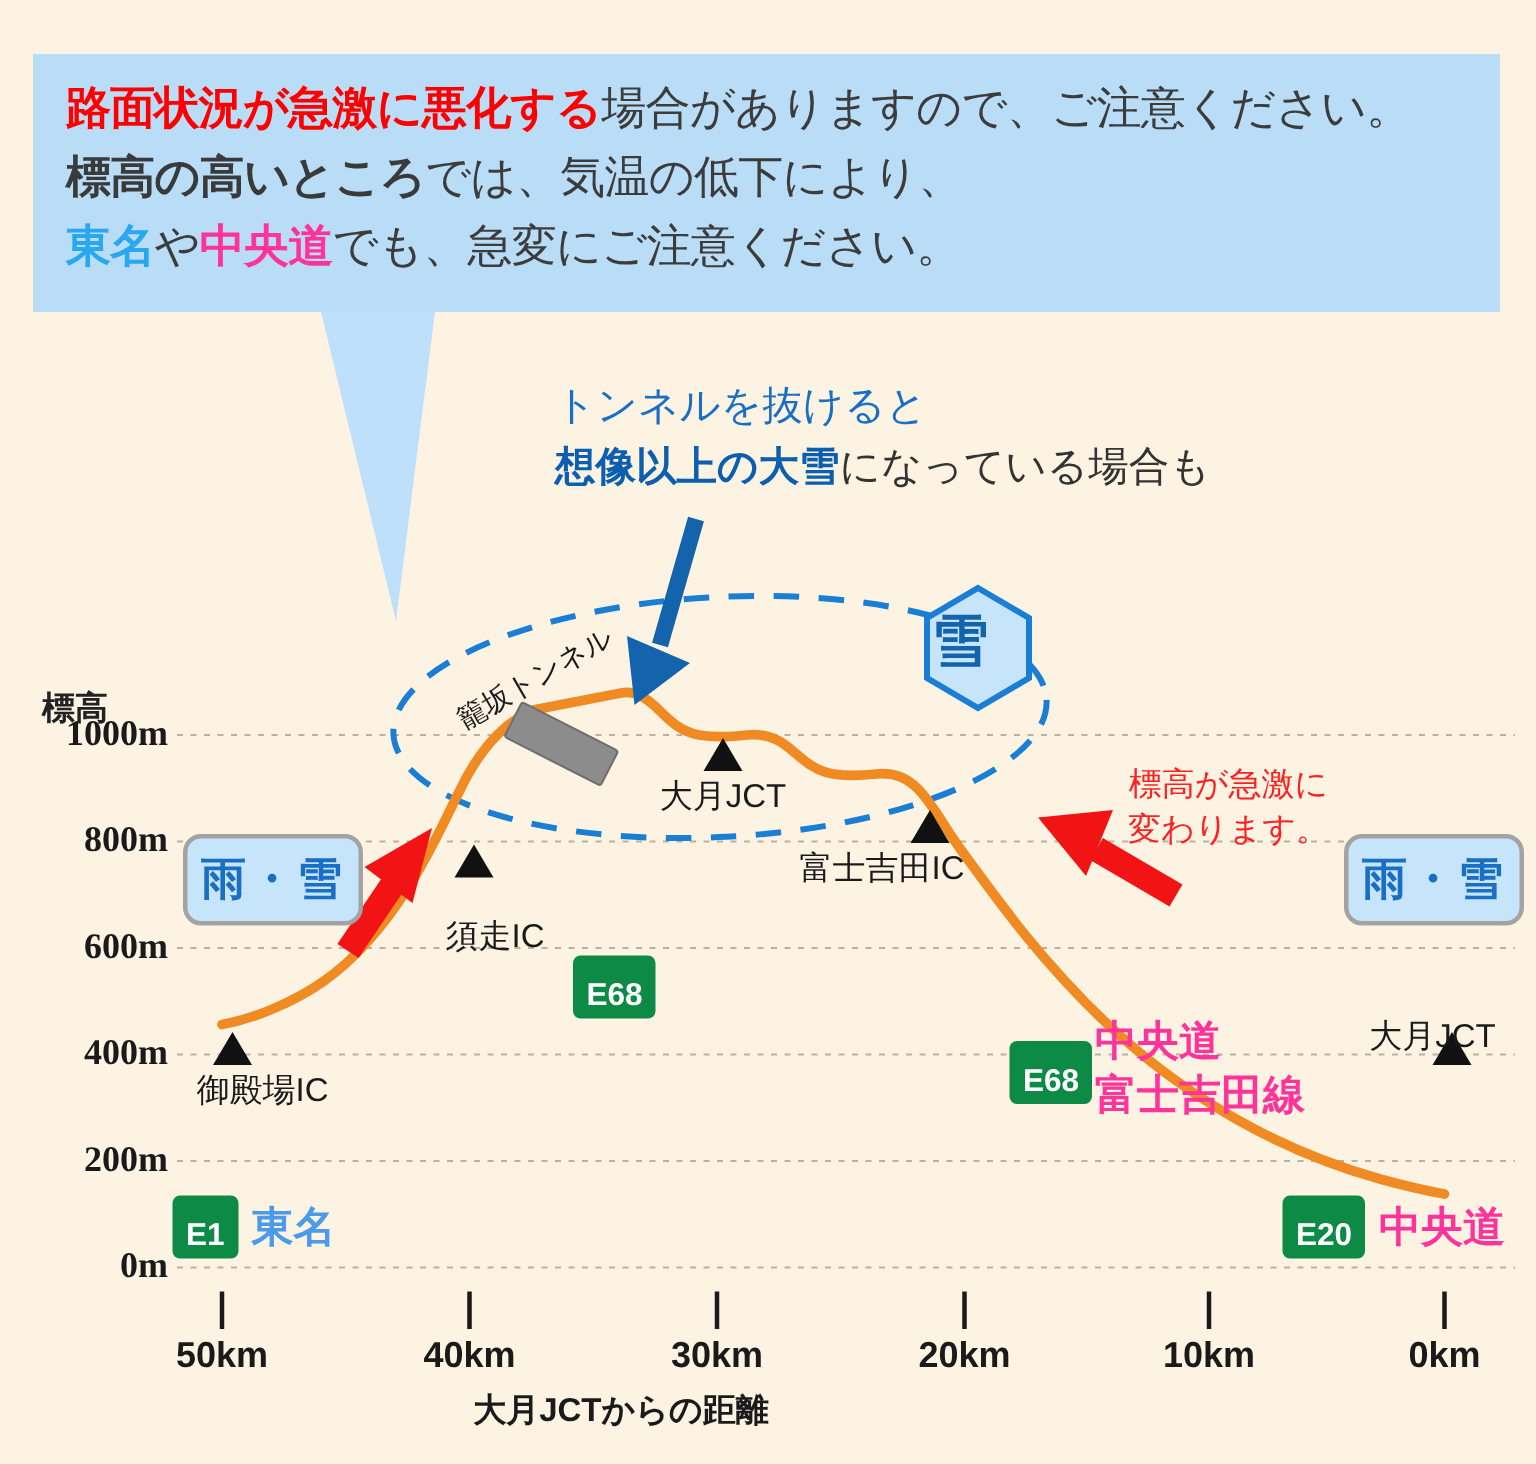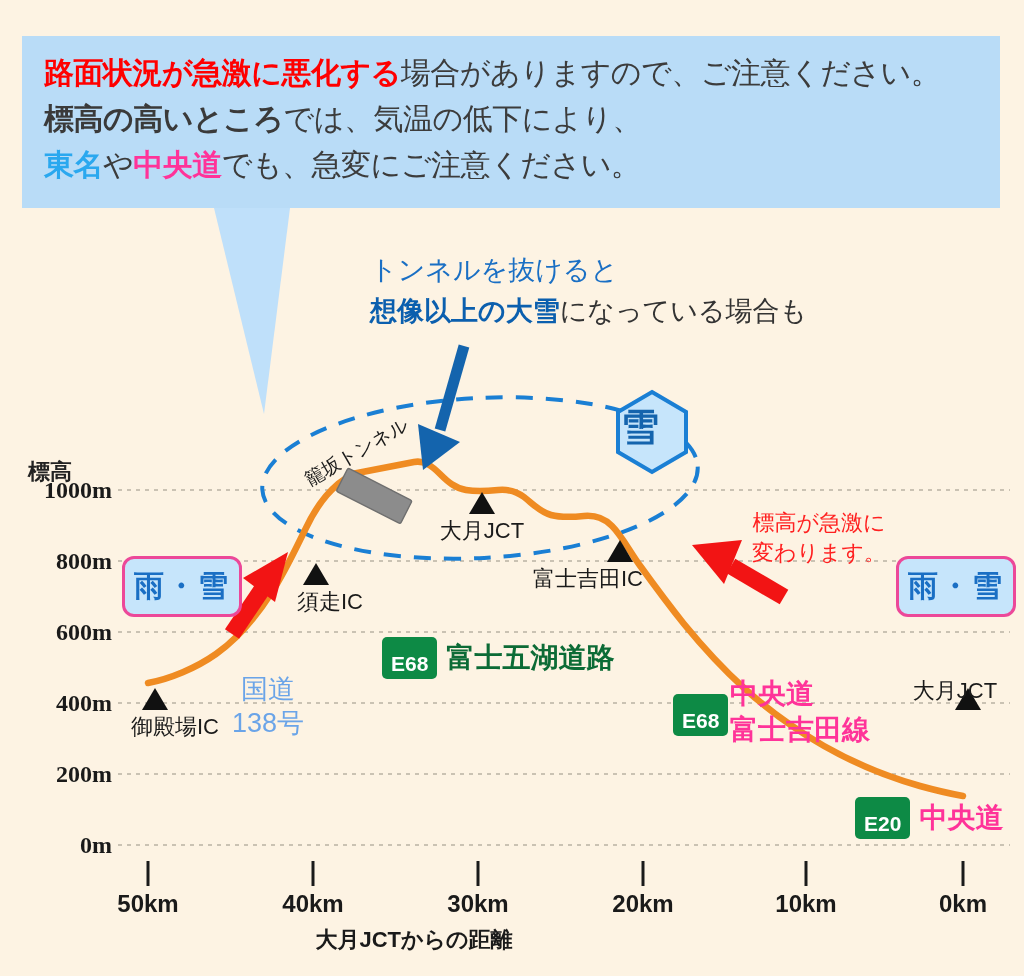--- a/index.html
+++ b/index.html
@@ -59,21 +59,21 @@
 
   
   .ic-label{
     position:absolute;font-size:22px;color:#1a1a1a;
     white-space:nowrap;transform:translateX(-50%);
   }
 
   
   .wbox{
     position:absolute;
-    border:3px solid #ec4899;border-radius:12px;
+    border:3px solid #a3a3a3;border-radius:12px;
     background:#c6e5fb;
     color:#1a6fc4;font-size:30px;font-weight:bold;
     display:flex;align-items:center;justify-content:center;
     letter-spacing:2px;
   }
 
   
   .badge-row{position:absolute;display:flex;align-items:center;white-space:nowrap;}
   .rt{
     display:inline-block;background:#0d8a45;color:#fff;
@@ -233,50 +233,49 @@
 
   <div class="xtick" style="left:100px;top:890px">50km</div>
   <div class="xtick" style="left:265px;top:890px">40km</div>
   <div class="xtick" style="left:430px;top:890px">30km</div>
   <div class="xtick" style="left:595px;top:890px">20km</div>
   <div class="xtick" style="left:758px;top:890px">10km</div>
   <div class="xtick" style="left:915px;top:890px">0km</div>
   <div class="xaxis-title">大月JCTからの距離</div>
 
   <div class="ic-label" style="left:175px;top:712px">御殿場IC</div>
-  <div class="ic-label" style="left:330px;top:587px">須走IC</div>
+  <div class="ic-label" style="left:330px;top:609px">須走IC</div>
   <div class="ic-label" style="left:482px;top:516px">大月JCT</div>
   <div class="ic-label" style="left:588px;top:564px">富士吉田IC</div>
   <div class="ic-label" style="left:955px;top:676px">大月JCT</div>
 
   <div class="wbox" style="left:122px;top:556px;width:114px;height:55px">雨・雪</div>
   <div class="wbox" style="left:896px;top:556px;width:114px;height:55px">雨・雪</div>
 
   <div class="warn-note">
     <div>標高が急激に</div>
     <div>変わります。</div>
   </div>
 
   <div class="badge-row" style="left:382px;top:637px">
     <span class="rt">E68</span>
-    <span class="rt-name nm-green">富士五湖道路</span>
-  </div>
-
+  </div>
+
+  <div class="badge-row" style="left:115px;top:797px">
+    <span class="rt">E1</span>
+    <span class="rt-name nm-blue">東名</span>
+  </div>
 
   <div class="badge-row" style="left:855px;top:797px">
     <span class="rt">E20</span>
     <span class="rt-name nm-pink">中央道</span>
   </div>
 
   <div class="badge-row" style="left:673px;top:694px">
     <span class="rt">E68</span>
   </div>
   <div class="chuo-fuji" style="left:730px;top:676px">
     <div>中央道</div>
     <div>富士吉田線</div>
   </div>
 
-  <div class="r138" style="left:232px;top:672px">
-    <div>国道</div>
-    <div>138号</div>
-  </div>
 
 </div>
 
 </body></html>

